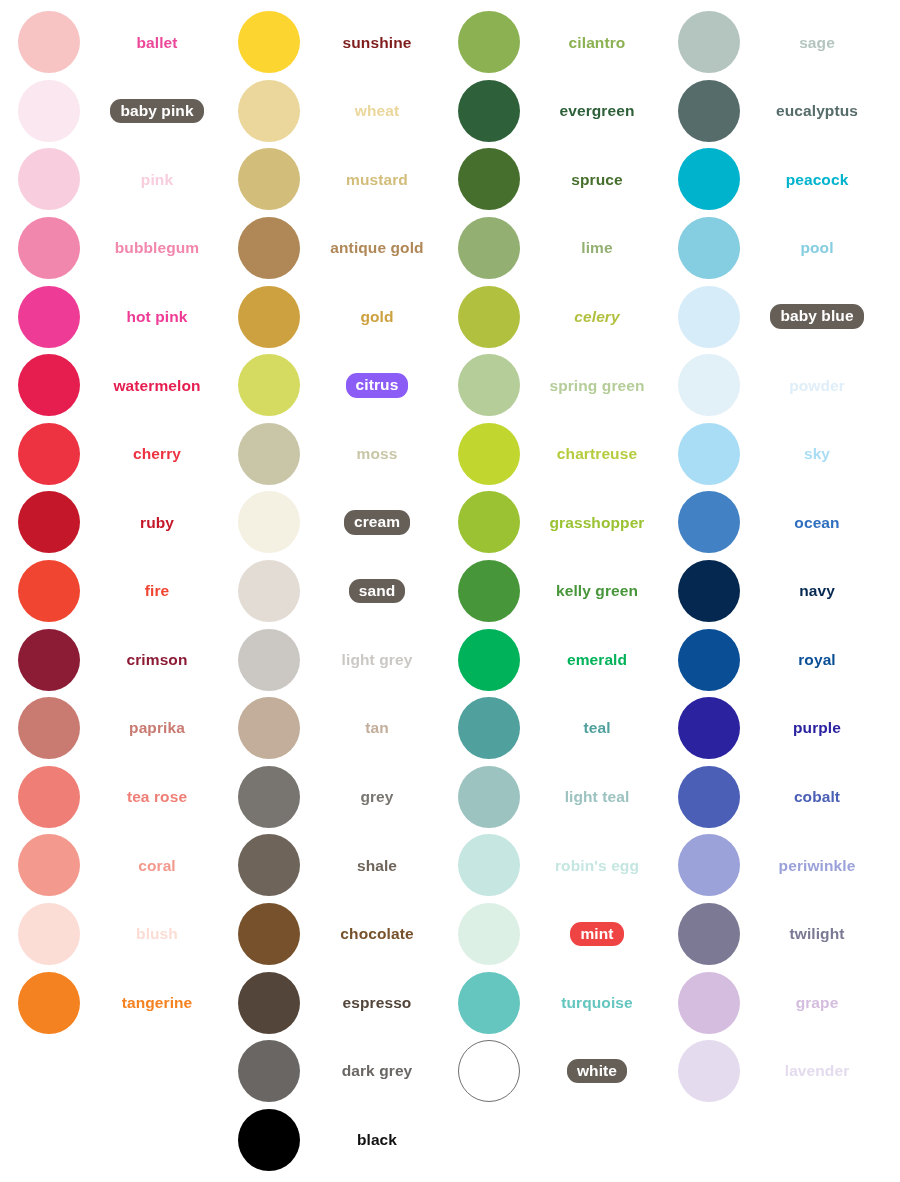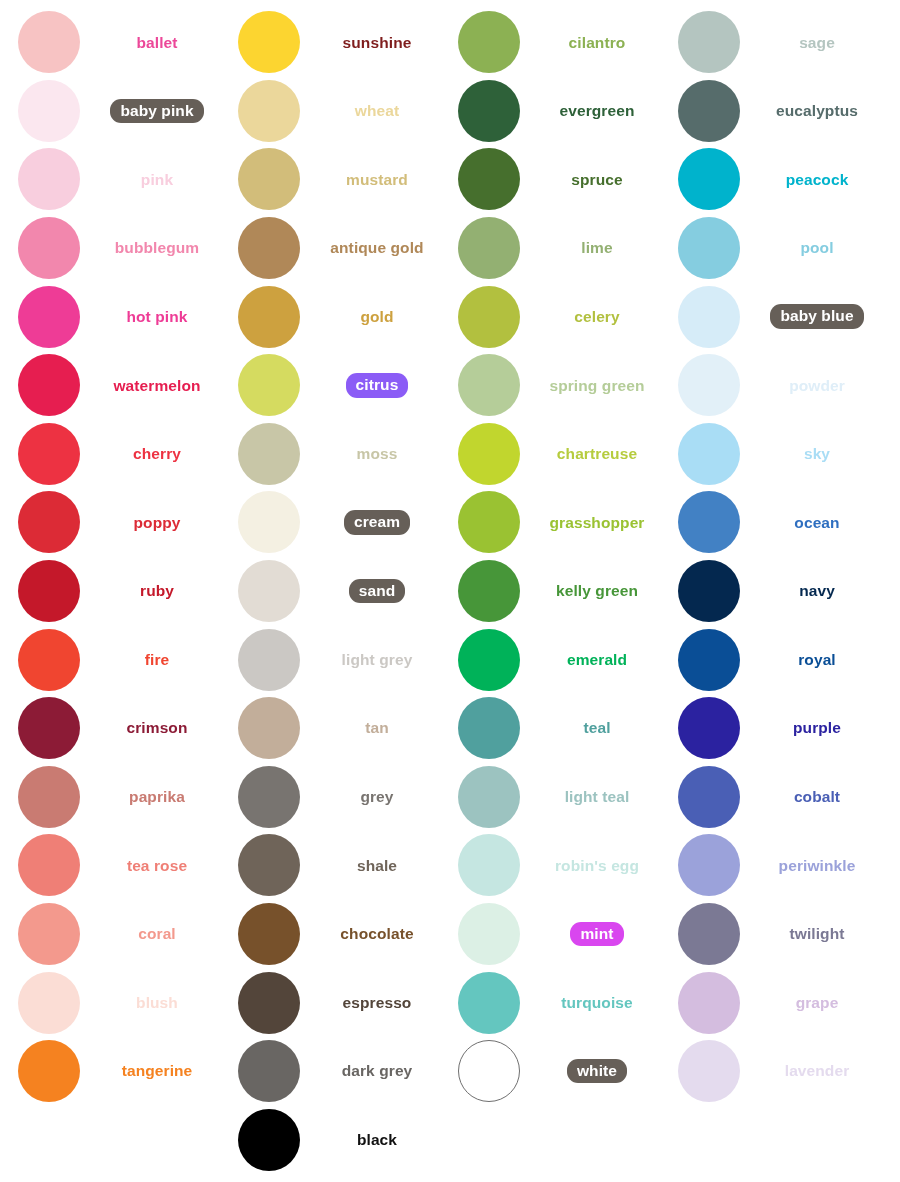--- a/index.html
+++ b/index.html
@@ -135,28 +135,20 @@
       <div class="swatch-row">
         <div class="swatch-dot-cell">
           <div class="swatch-dot" style="background: rgb(237, 50, 66);"></div>
         </div>
         <div class="swatch-label-cell">
           <span class="swatch-label" style="color: rgb(237, 50, 66);">cherry</span>
         </div>
       </div>
       <div class="swatch-row">
         <div class="swatch-dot-cell">
-          <div class="swatch-dot" style="background: rgb(220, 43, 54);"></div>
-        </div>
-        <div class="swatch-label-cell">
-          <span class="swatch-label" style="color: rgb(220, 43, 54);">poppy</span>
-        </div>
-      </div>
-      <div class="swatch-row">
-        <div class="swatch-dot-cell">
           <div class="swatch-dot" style="background: rgb(196, 24, 42);"></div>
         </div>
         <div class="swatch-label-cell">
           <span class="swatch-label" style="color: rgb(196, 24, 42);">ruby</span>
         </div>
       </div>
       <div class="swatch-row">
         <div class="swatch-dot-cell">
           <div class="swatch-dot" style="background: rgb(240, 69, 48);"></div>
         </div>
@@ -390,21 +382,21 @@
         </div>
         <div class="swatch-label-cell">
           <span class="swatch-label" style="color: rgb(147, 176, 114);">lime</span>
         </div>
       </div>
       <div class="swatch-row">
         <div class="swatch-dot-cell">
           <div class="swatch-dot" style="background: rgb(178, 192, 63);"></div>
         </div>
         <div class="swatch-label-cell">
-          <span class="swatch-label" style="color: rgb(178, 192, 63);">celery</span>
+          <span class="swatch-label" style="color: rgb(178, 192, 63); font-style: italic;">celery</span>
         </div>
       </div>
       <div class="swatch-row">
         <div class="swatch-dot-cell">
           <div class="swatch-dot" style="background: rgb(181, 205, 153);"></div>
         </div>
         <div class="swatch-label-cell">
           <span class="swatch-label" style="color: rgb(181, 205, 153);">spring green</span>
         </div>
       </div>
@@ -462,21 +454,21 @@
         </div>
         <div class="swatch-label-cell">
           <span class="swatch-label" style="color: rgb(197, 230, 225);">robin's egg</span>
         </div>
       </div>
       <div class="swatch-row">
         <div class="swatch-dot-cell">
           <div class="swatch-dot" style="background: rgb(220, 240, 229);"></div>
         </div>
         <div class="swatch-label-cell">
-          <span class="swatch-label on-pill" style="background: #d946ef; color: rgb(255, 255, 255);">mint</span>
+          <span class="swatch-label on-pill" style="background: #ef4444; color: rgb(255, 255, 255);">mint</span>
         </div>
       </div>
       <div class="swatch-row">
         <div class="swatch-dot-cell">
           <div class="swatch-dot" style="background: rgb(100, 198, 191);"></div>
         </div>
         <div class="swatch-label-cell">
           <span class="swatch-label" style="color: rgb(100, 198, 191);">turquoise</span>
         </div>
       </div>

